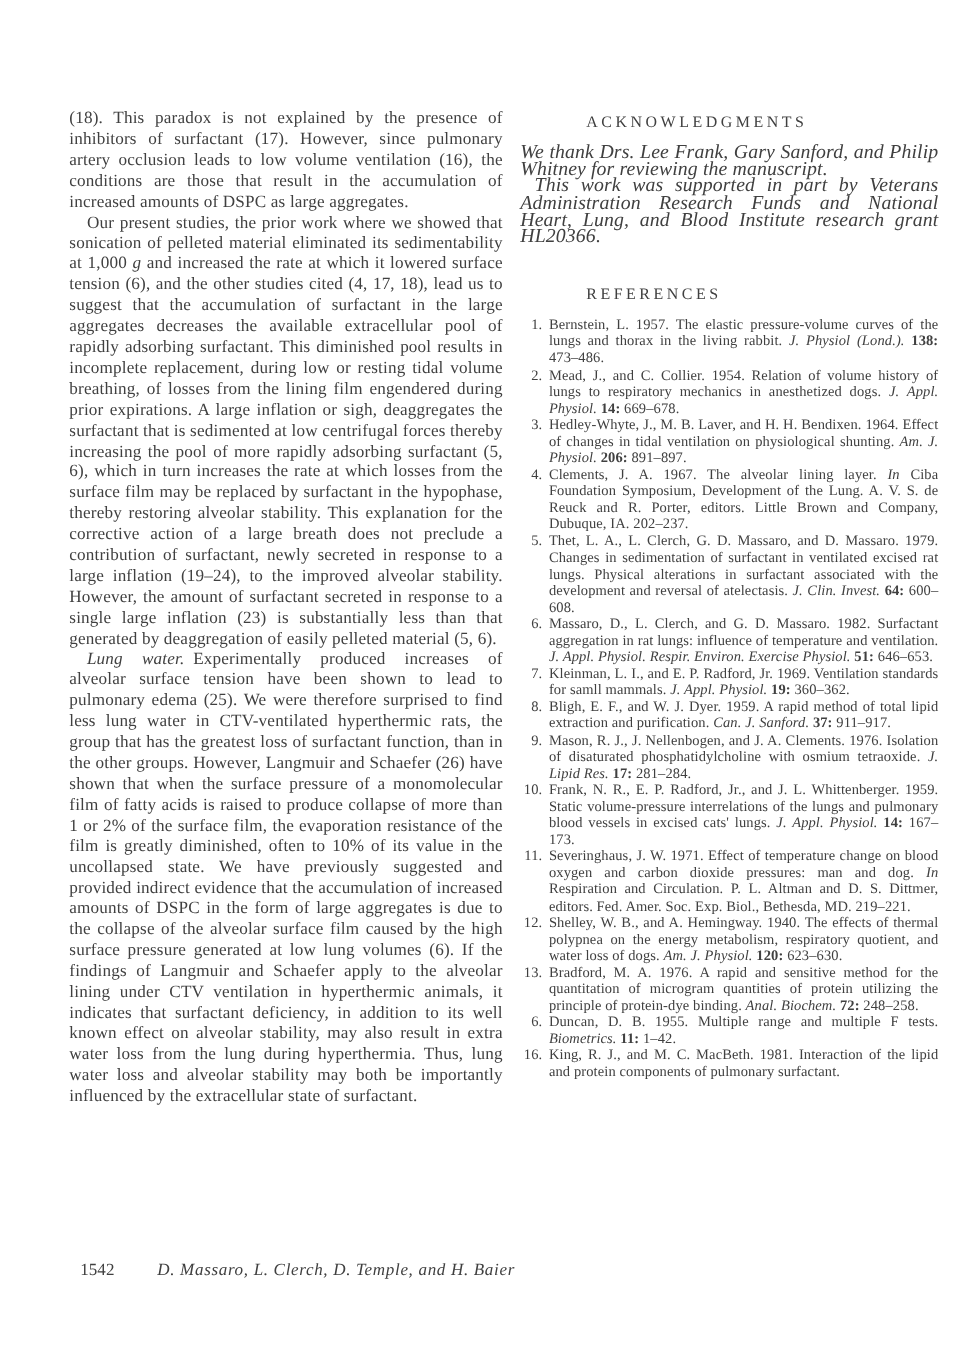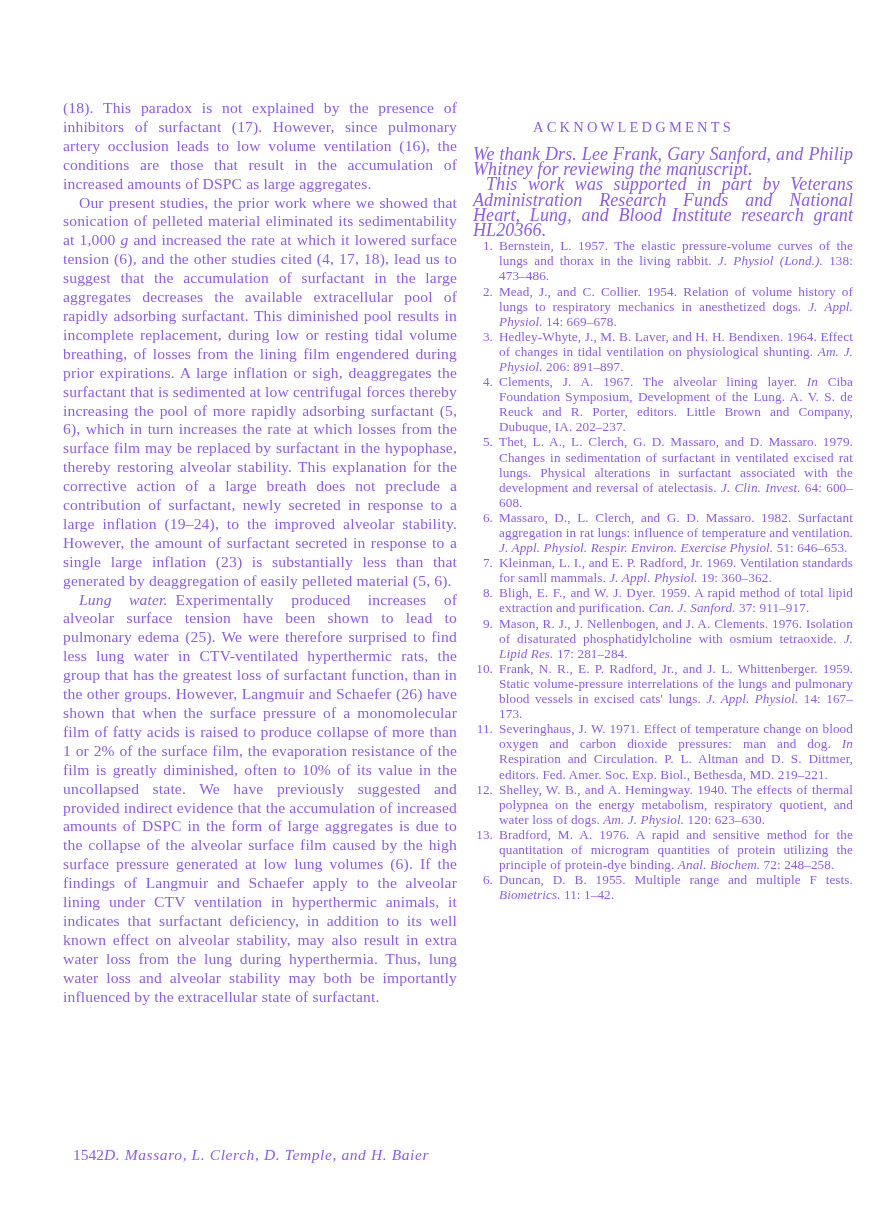--- a/index.html
+++ b/index.html
@@ -1,58 +1,59 @@
 <!DOCTYPE html>
 <html><head>
 <meta charset="utf-8">
 <style>
   html,body{margin:0;padding:0;background:#ffffff;}
   .page{
     position:relative;width:890px;height:1228px;background:#ffffff;
-    font-family:"Liberation Serif","DejaVu Serif",serif;color:#8b5cf6;overflow:hidden;
+    font-family:"Liberation Serif","DejaVu Serif",serif;color:#404040;overflow:hidden;
   }
   .col-left{position:absolute;left:63px;top:99px;width:394px;}
   .col-left p{margin:0;font-size:15.6px;line-height:18.9px;text-align:justify;letter-spacing:0.15px;}
   .col-left p.indent{text-indent:16px;}
   .col-right{position:absolute;left:473px;top:99px;width:380px;}
   .sec-heading{
     margin:0;font-size:14.5px;font-weight:normal;letter-spacing:3.2px;
     line-height:16px;padding-left:60px;
   }
-  .ack-heading{margin:20px 0 12px 0;}
+  .ack-heading{margin:4px 0 12px 0;}
   .refs-heading{margin:38px 0 11px 0;}
   .ack-block p{margin:0;font-size:18px;line-height:15.2px;text-align:justify;letter-spacing:0.1px;font-style:italic;}
   .ack-block p.indent{text-indent:13px;}
   .ref-list{margin:0;padding:0;}
   .ref-item{display:flex;font-size:13.2px;line-height:15.1px;letter-spacing:0.1px;}
   .ref-num{flex:0 0 20px;text-align:right;padding-right:6px;}
   .ref-text{flex:1;text-align:justify;}
   .it{font-style:italic;}
-  .bd{font-weight:normal;}
+  .bd{font-weight:bold;}
   .footer{position:absolute;left:73px;top:1146px;font-size:15.5px;white-space:nowrap;}
-  .footer .authors{font-style:italic;letter-spacing:0.6px;}
+  .footer .authors{font-style:italic;margin-left:39px;letter-spacing:0.6px;}
 </style>
 </head>
 <body>
 
 <div class="page">
 
   <div class="col-left" id="left-col">
       <p><span>(18). This paradox is not explained by the presence of inhibitors of surfactant (17). However, since pulmonary artery occlusion leads to low volume ventilation (16), the conditions are those that result in the accumulation of increased amounts of DSPC as large aggregates.</span></p>
       <p class="indent"><span>Our present studies, the prior work where we showed that sonication of pelleted material eliminated its sedimentability at 1,000 </span><span class="it">g</span><span> and increased the rate at which it lowered surface tension (6), and the other studies cited (4, 17, 18), lead us to suggest that the accumulation of surfactant in the large aggregates decreases the available extracellular pool of rapidly adsorbing surfactant. This diminished pool results in incomplete replacement, during low or resting tidal volume breathing, of losses from the lining film engendered during prior expirations. A large inflation or sigh, deaggregates the surfactant that is sedimented at low centrifugal forces thereby increasing the pool of more rapidly adsorbing surfactant (5, 6), which in turn increases the rate at which losses from the surface film may be replaced by surfactant in the hypophase, thereby restoring alveolar stability. This explanation for the corrective action of a large breath does not preclude a contribution of surfactant, newly secreted in response to a large inflation (19–24), to the improved alveolar stability. However, the amount of surfactant secreted in response to a single large inflation (23) is substantially less than that generated by deaggregation of easily pelleted material (5, 6).</span></p>
       <p class="indent"><span class="it">Lung water.</span><span> Experimentally produced increases of alveolar surface tension have been shown to lead to pulmonary edema (25). We were therefore surprised to find less lung water in CTV-ventilated hyperthermic rats, the group that has the greatest loss of surfactant function, than in the other groups. However, Langmuir and Schaefer (26) have shown that when the surface pressure of a monomolecular film of fatty acids is raised to produce collapse of more than 1 or 2% of the surface film, the evaporation resistance of the film is greatly diminished, often to 10% of its value in the uncollapsed state. We have previously suggested and provided indirect evidence that the accumulation of increased amounts of DSPC in the form of large aggregates is due to the collapse of the alveolar surface film caused by the high surface pressure generated at low lung volumes (6). If the findings of Langmuir and Schaefer apply to the alveolar lining under CTV ventilation in hyperthermic animals, it indicates that surfactant deficiency, in addition to its well known effect on alveolar stability, may also result in extra water loss from the lung during hyperthermia. Thus, lung water loss and alveolar stability may both be importantly influenced by the extracellular state of surfactant.</span></p>
     </div>
 
   <div class="col-right">
     <h2 class="sec-heading ack-heading">ACKNOWLEDGMENTS</h2>
     <div class="ack-block" id="ack-block">
         <p>We thank Drs. Lee Frank, Gary Sanford, and Philip Whitney for reviewing the manuscript.</p>
         <p class="indent">This work was supported in part by Veterans Administration Research Funds and National Heart, Lung, and Blood Institute research grant HL20366.</p>
       </div>
 
+    <h2 class="sec-heading refs-heading">REFERENCES</h2>
     <div class="ref-list" id="ref-list">
         <div class="ref-item">
           <span class="ref-num">1.</span>
           <span class="ref-text"><span>Bernstein, L. 1957. The elastic pressure-volume curves of the lungs and thorax in the living rabbit. </span><span class="it">J. Physiol (Lond.).</span><span> </span><span class="bd">138:</span><span> 473–486.</span></span>
         </div>
         <div class="ref-item">
           <span class="ref-num">2.</span>
           <span class="ref-text"><span>Mead, J., and C. Collier. 1954. Relation of volume history of lungs to respiratory mechanics in anesthetized dogs. </span><span class="it">J. Appl. Physiol.</span><span> </span><span class="bd">14:</span><span> 669–678.</span></span>
         </div>
         <div class="ref-item">
@@ -96,20 +97,24 @@
           <span class="ref-text"><span>Shelley, W. B., and A. Hemingway. 1940. The effects of thermal polypnea on the energy metabolism, respiratory quotient, and water loss of dogs. </span><span class="it">Am. J. Physiol.</span><span> </span><span class="bd">120:</span><span> 623–630.</span></span>
         </div>
         <div class="ref-item">
           <span class="ref-num">13.</span>
           <span class="ref-text"><span>Bradford, M. A. 1976. A rapid and sensitive method for the quantitation of microgram quantities of protein utilizing the principle of protein-dye binding. </span><span class="it">Anal. Biochem.</span><span> </span><span class="bd">72:</span><span> 248–258.</span></span>
         </div>
         <div class="ref-item">
           <span class="ref-num">6.</span>
           <span class="ref-text"><span>Duncan, D. B. 1955. Multiple range and multiple F tests. </span><span class="it">Biometrics.</span><span> </span><span class="bd">11:</span><span> 1–42.</span></span>
         </div>
+        <div class="ref-item">
+          <span class="ref-num">16.</span>
+          <span class="ref-text"><span>King, R. J., and M. C. MacBeth. 1981. Interaction of the lipid and protein components of pulmonary surfactant.</span></span>
+        </div>
       </div>
   </div>
 
   <div class="footer">
     <span class="pageno">1542</span><span class="authors">D. Massaro, L. Clerch, D. Temple, and H. Baier</span>
   </div>
 
 </div>
 
 </body></html>

